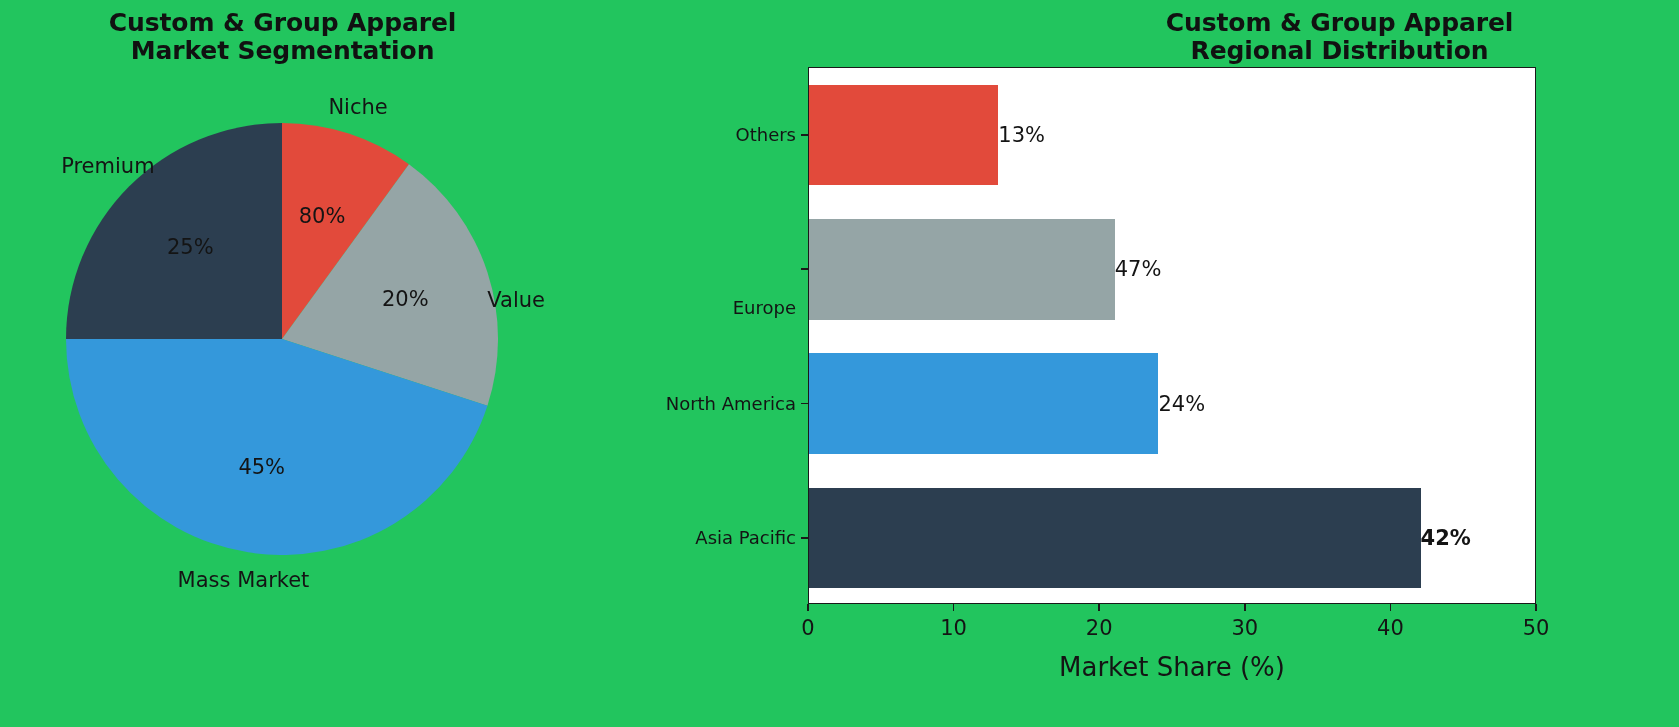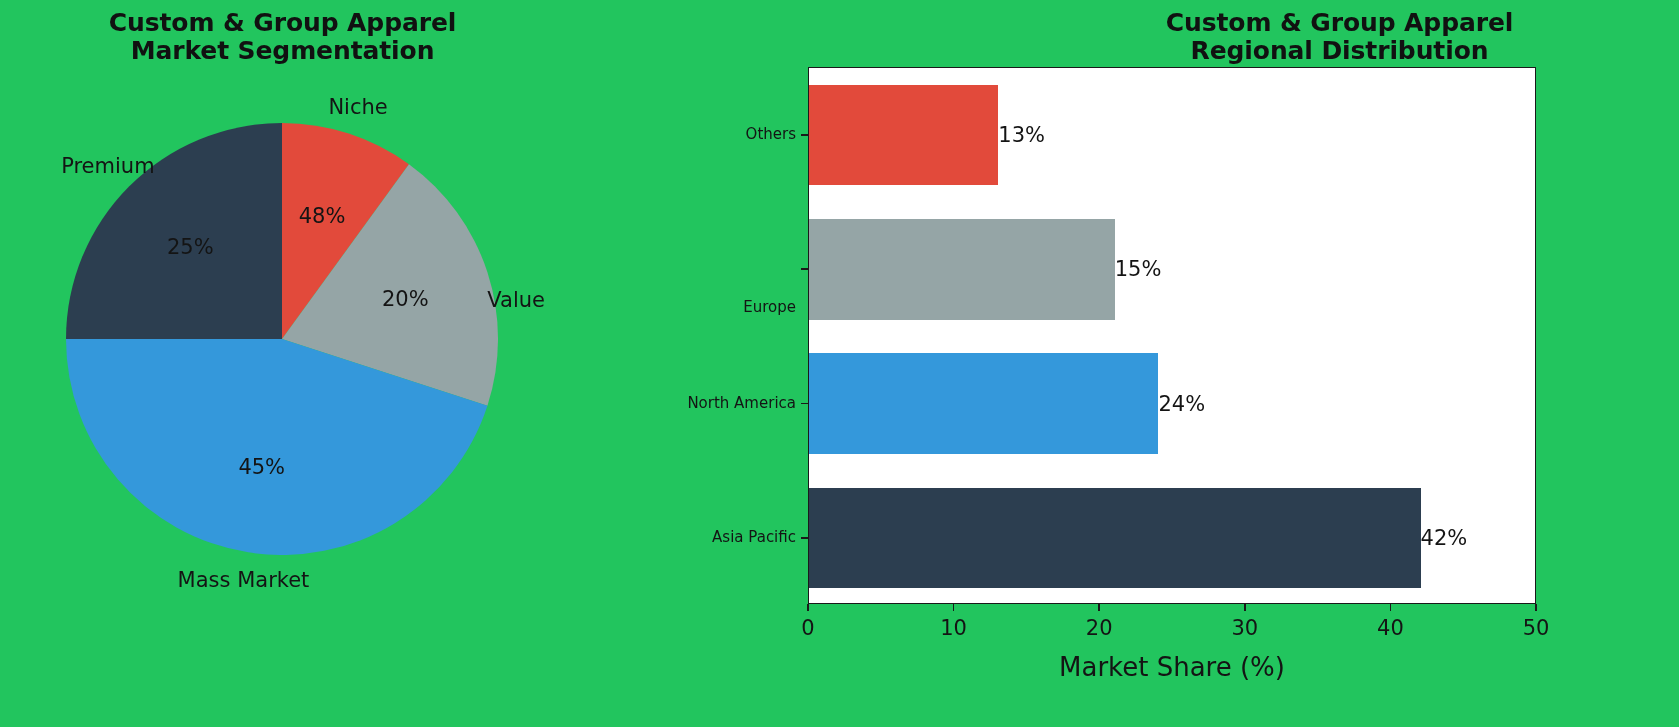--- a/index.html
+++ b/index.html
@@ -86,21 +86,21 @@
   .bar-value {
     position: absolute;
     font-size: 21px;
     color: #141414;
     white-space: nowrap;
     top: 50%;
     transform: translateY(-50%);
   }
   .ytick-label {
     position: absolute;
-    font-size: 15px;
+    font-size: 18px;
     color: #141414;
     white-space: nowrap;
     text-align: left;
     transform: translateY(-50%);
   }
   .ytick-mark {
     position: absolute;
     width: 7px;
     height: 1.7px;
     background: #1a1a1a;
@@ -145,47 +145,47 @@
         </g>
     </svg>
 
     <div id="pie-outside-labels">
         <div class="pie-outside-label" style="left: 358.092px; top: 106.866px; transform: translate(-50%, -50%);">Niche</div>
         <div class="pie-outside-label" style="left: 516.188px; top: 263.575px; transform: translate(-50%, -50%); margin-top: 36px;">Value</div>
         <div class="pie-outside-label" style="left: 243.48px; top: 580.075px; transform: translate(-50%, -50%);">Mass Market</div>
         <div class="pie-outside-label" style="left: 107.882px; top: 166.409px; transform: translate(-50%, -50%);">Premium</div>
       </div>
     <div id="pie-inside-labels">
-        <div class="pie-inside-label" style="left: 322.049px; top: 215.743px; transform: translate(-50%, -50%); color: rgb(20, 20, 20);">48%</div>
+        <div class="pie-inside-label" style="left: 322.049px; top: 215.743px; transform: translate(-50%, -50%); color: rgb(20, 20, 20);">80%</div>
         <div class="pie-inside-label" style="left: 405.257px; top: 298.951px; transform: translate(-50%, -50%); color: rgb(20, 20, 20);">20%</div>
         <div class="pie-inside-label" style="left: 261.726px; top: 467.004px; transform: translate(-50%, -50%); color: rgb(20, 20, 20);">45%</div>
         <div class="pie-inside-label" style="left: 190.359px; top: 247.359px; transform: translate(-50%, -50%); color: rgb(20, 20, 20);">25%</div>
       </div>
   </div>
 
   <div class="panel" id="bar-panel">
 
     <div class="chart-title" id="bar-title">Custom &amp; Group Apparel
 Regional Distribution</div>
 
     <div id="bar-plot">
       <div id="bars-container">
           <div class="bar-row" style="top: 16.7812px; height: 100.688px; width: 728px;">
             <div class="bar-rect" style="width: 189.28px; background: rgb(226, 74, 59);"></div>
             <div class="bar-value" style="left: 189.28px;">13%</div>
           </div>
           <div class="bar-row" style="top: 151.031px; height: 100.688px; width: 728px;">
             <div class="bar-rect" style="width: 305.76px; background: rgb(149, 165, 166);"></div>
-            <div class="bar-value" style="left: 305.76px;">15%</div>
+            <div class="bar-value" style="left: 305.76px;">47%</div>
           </div>
           <div class="bar-row" style="top: 285.281px; height: 100.688px; width: 728px;">
             <div class="bar-rect" style="width: 349.44px; background: rgb(52, 152, 219);"></div>
             <div class="bar-value" style="left: 349.44px;">24%</div>
           </div>
-          <div class="bar-row" style="top: 419.531px; height: 100.688px; width: 728px;">
+          <div class="bar-row" style="top: 419.531px; height: 100.688px; width: 728px; font-weight: bold;">
             <div class="bar-rect" style="width: 611.52px; background: rgb(44, 62, 80);"></div>
             <div class="bar-value" style="left: 611.52px;">42%</div>
           </div>
         </div>
     </div>
 
     <div id="y-axis-group">
         <div class="ytick-mark" style="left: 1px; top: 134.125px;"></div>
         <div class="ytick-label" style="right: 883px; top: 134.125px;">Others</div>
         <div class="ytick-mark" style="left: 1px; top: 268.375px;"></div>

